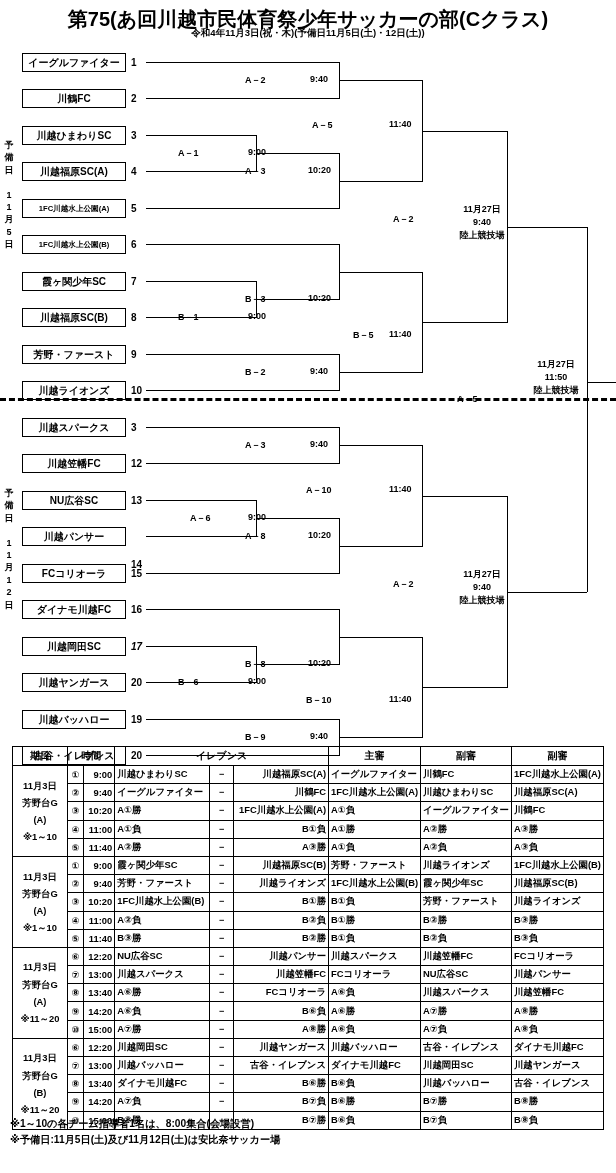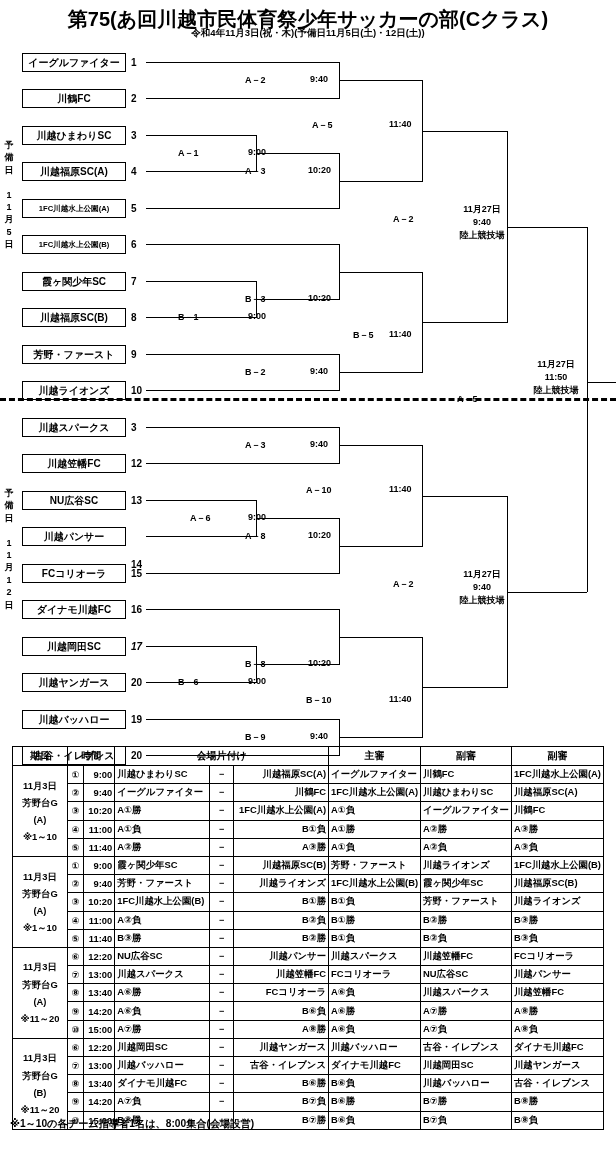--- a/index.html
+++ b/index.html
@@ -276,21 +276,21 @@
     <span>陸上競技場</span>
   </div>
 
 </div>
 
 <table id="tbl">
   <thead>
     <tr class="thick-top">
       <th class="c-date" colspan="1">期日</th>
       <th colspan="2">時間</th>
-      <th colspan="3">会場片付け</th>
+      <th colspan="3">イレブンス</th>
       <th class="c-ref" style="text-align:center">主審</th>
       <th class="c-ar1" style="text-align:center">副審</th>
       <th class="c-ar2" style="text-align:center">副審</th>
     </tr>
   </thead>
   <tbody id="tbody-host">
       <tr>
         <td class="c-date" rowspan="5" style="line-height: 17.2px;">
           <div>11月3日</div>
           <div>芳野台G</div>
@@ -512,13 +512,14 @@
         <td class="c-t2 md">B⑦勝</td>
         <td class="c-ref md">B⑥負</td>
         <td class="c-ar1 md">B⑦負</td>
         <td class="c-ar2 md">B⑧負</td>
       </tr>
     </tbody>
 </table>
 
 <div id="notes">
   <div>※1～10の各チーム指導者1名は、8:00集合(会場設営)</div>
+  <div>※予備日:11月5日(土)及び11月12日(土)は安比奈サッカー場</div>
 </div>
 
 </body></html>

